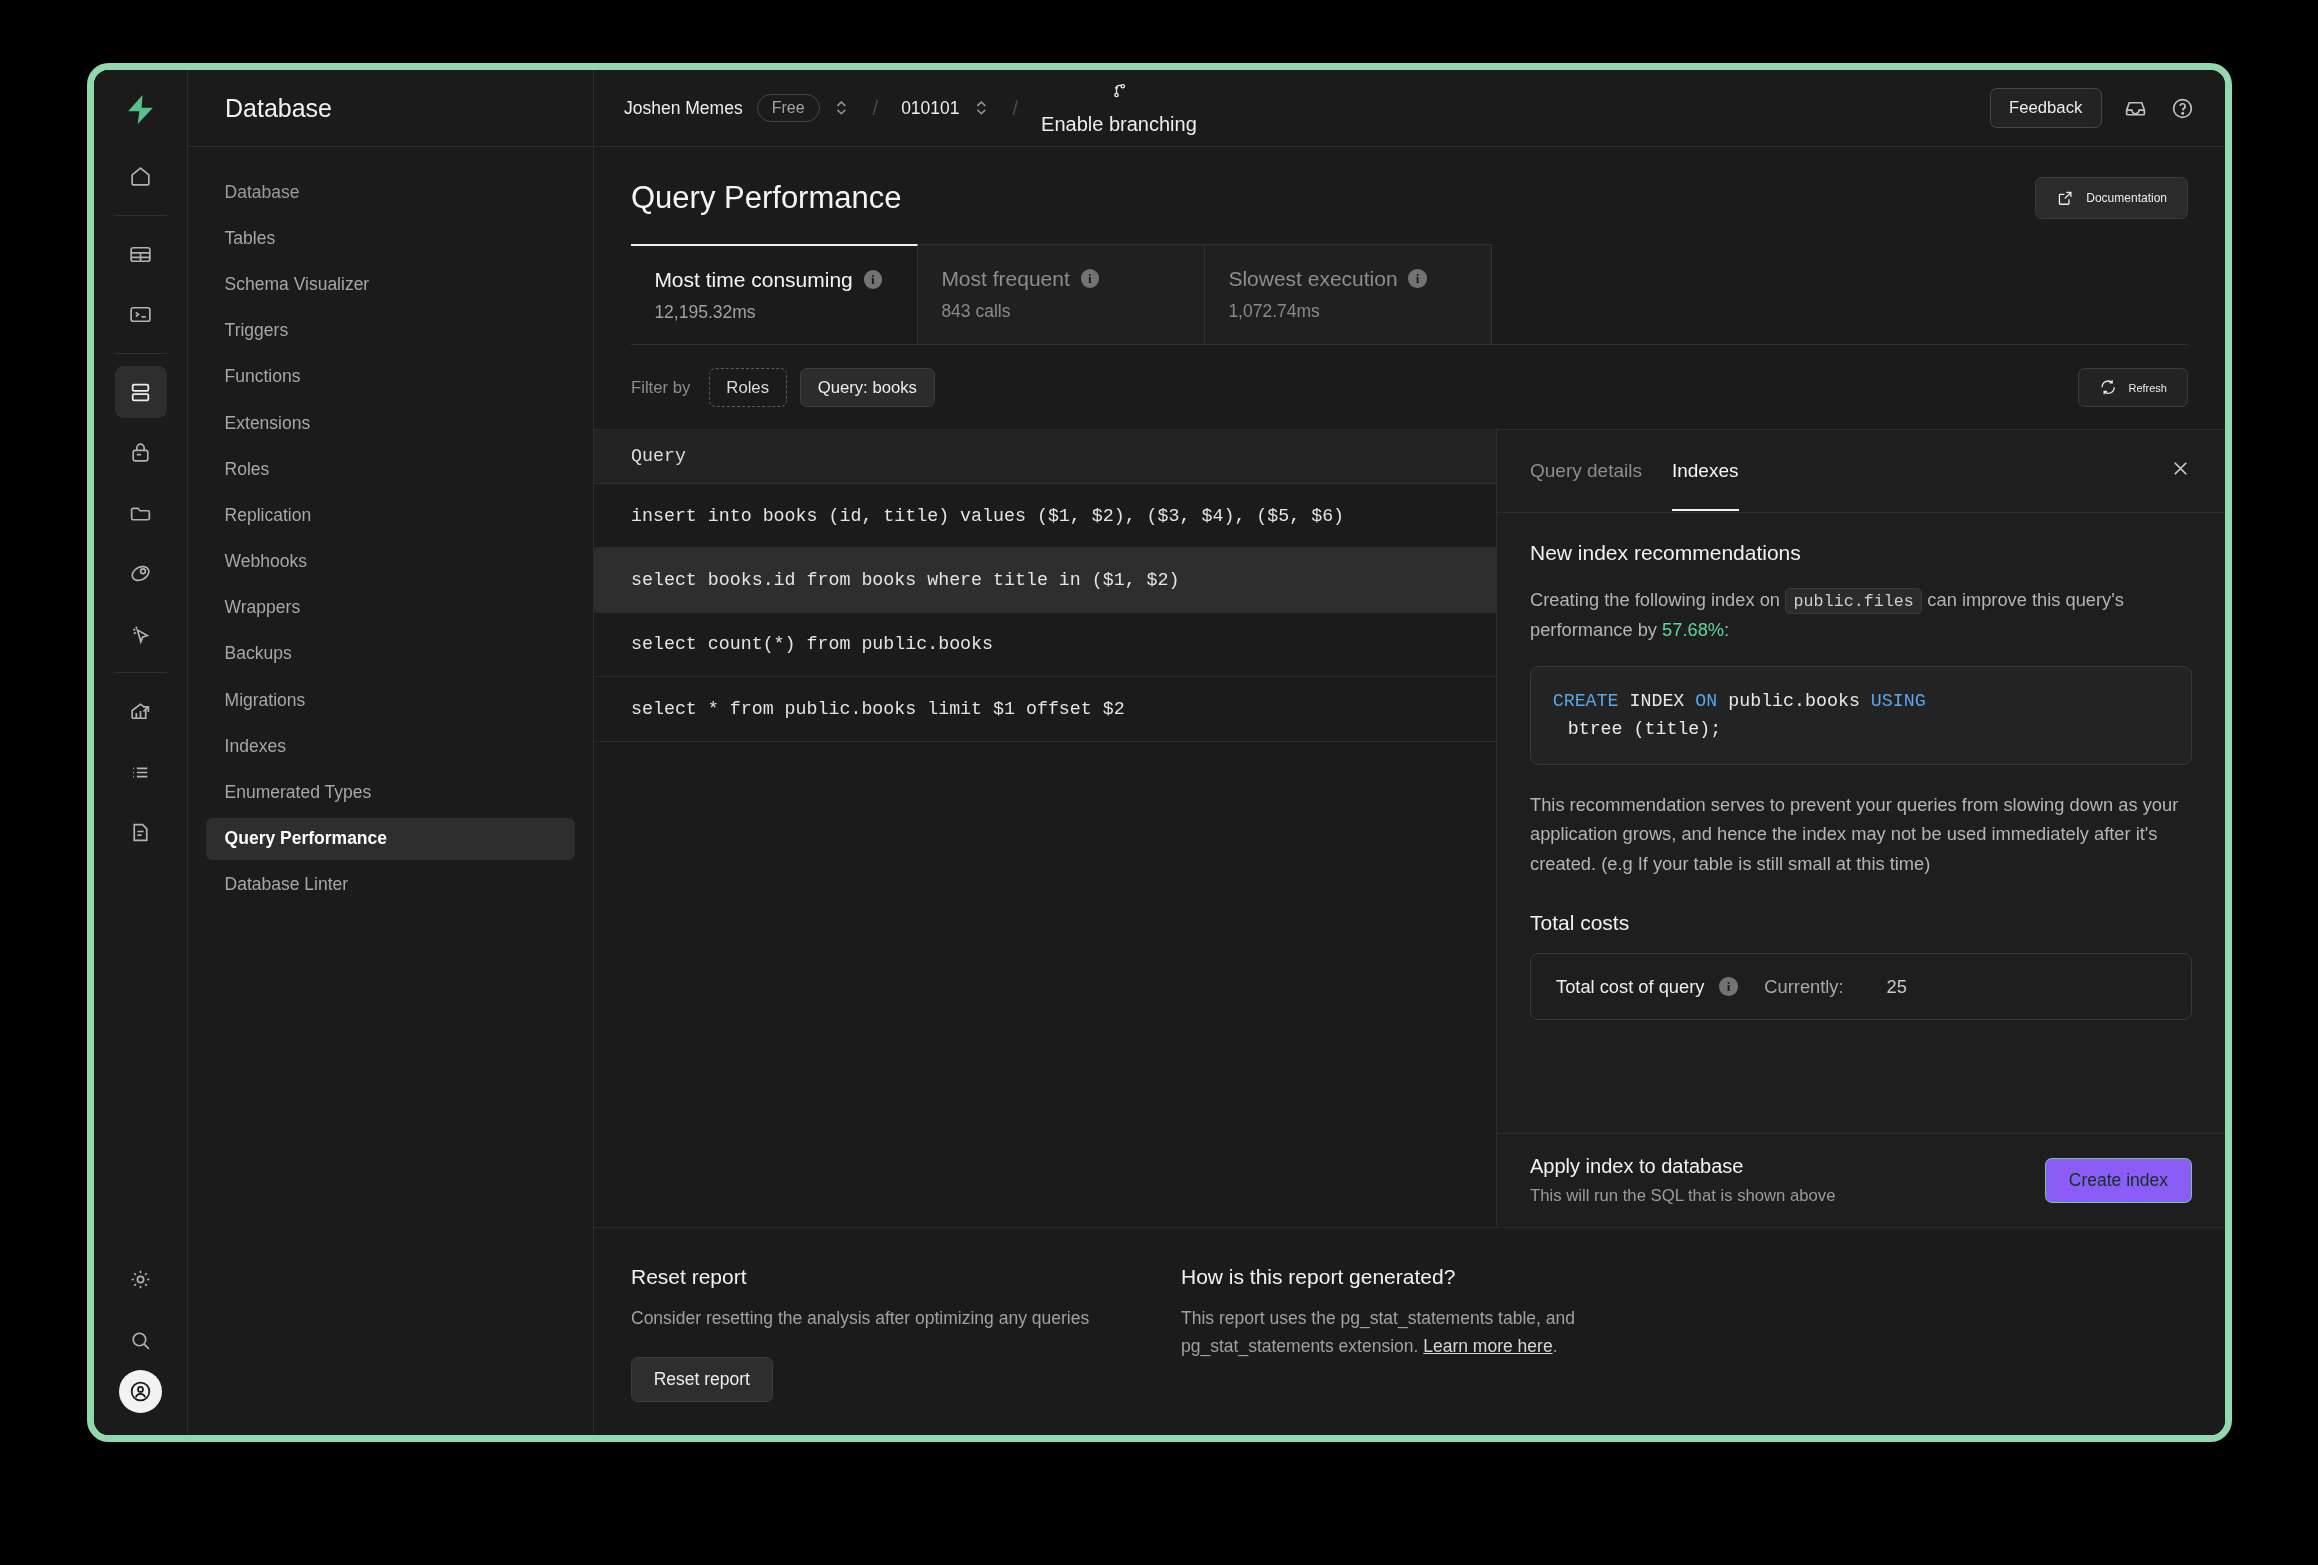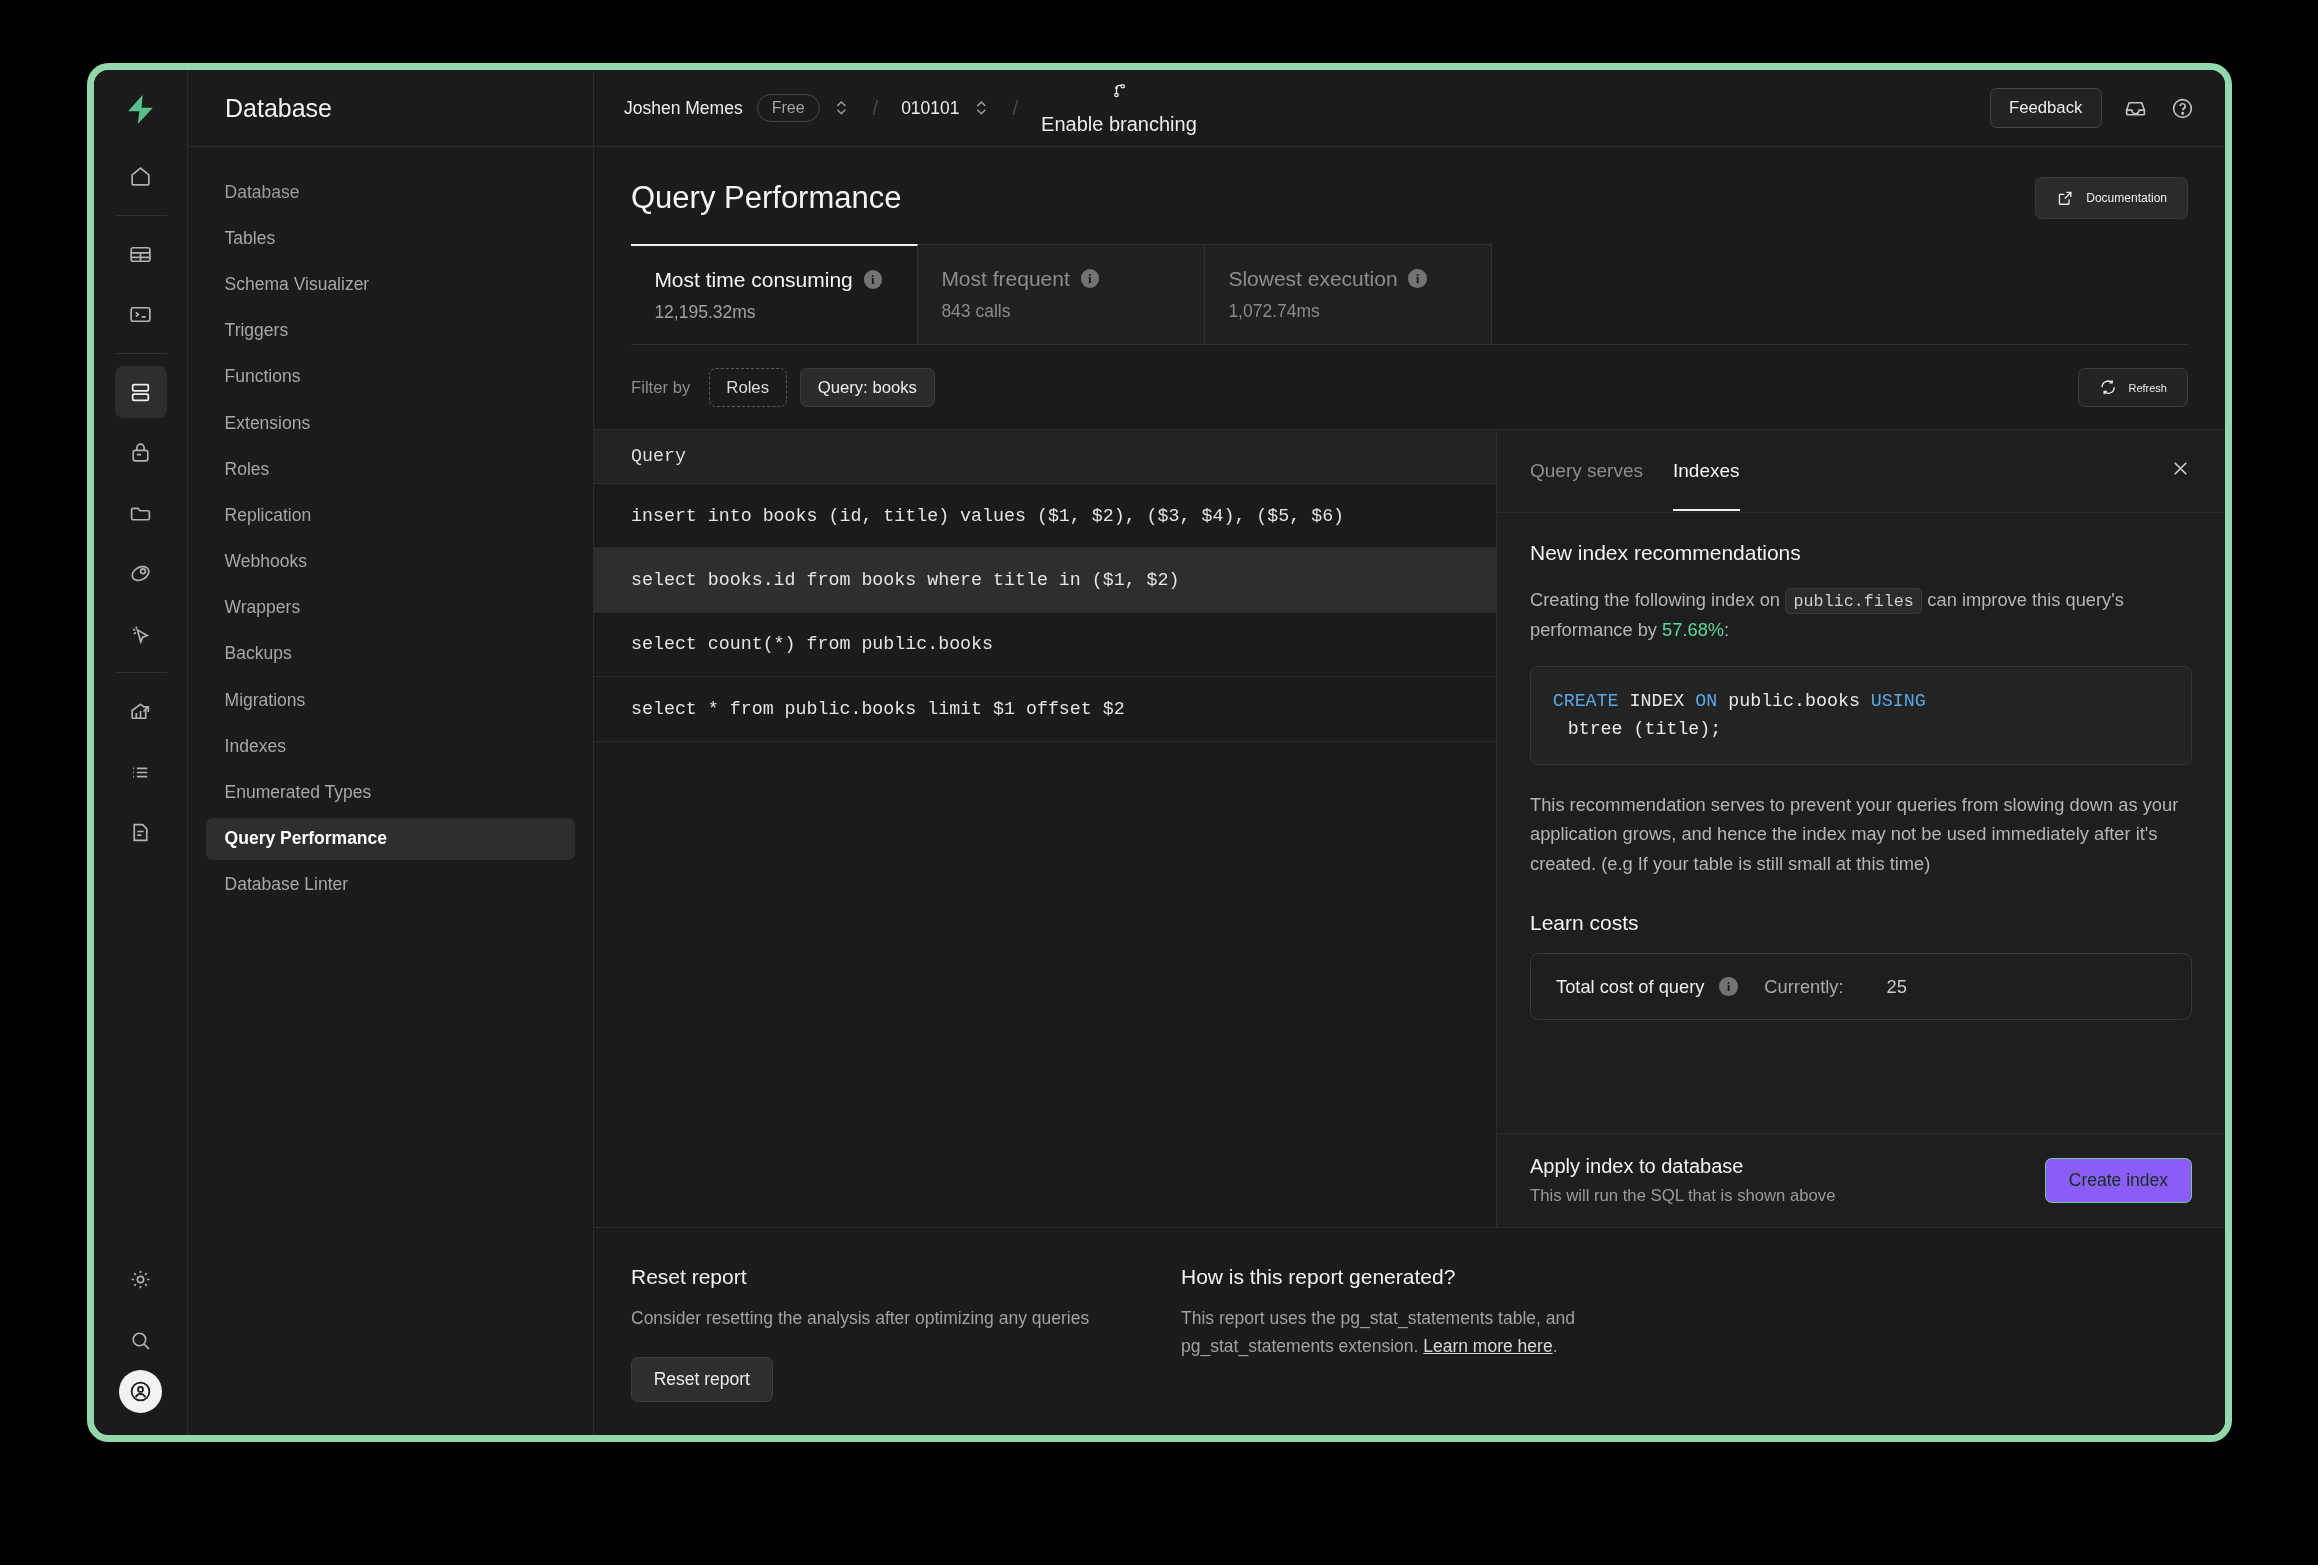--- a/index.html
+++ b/index.html
@@ -518,21 +518,21 @@
         <div class="qhead">Query</div>
         <div class="qrow">insert into books (id, title) values ($1, $2), ($3, $4), ($5, $6)</div>
         <div class="qrow selected">select books.id from books where title in ($1, $2)</div>
         <div class="qrow">select count(*) from public.books</div>
         <div class="qrow">select * from public.books limit $1 offset $2</div>
         <div class="qfill"></div>
       </div>
 
       <div class="rpanel">
         <div class="rpanel-tabs">
-          <div class="rtab">Query serves</div>
+          <div class="rtab">Query details</div>
           <div class="rtab active">Indexes</div>
           <div class="rtabs-spacer"></div>
           <div class="close-x">
             <svg width="23" height="23" viewBox="0 0 24 24" fill="none" stroke="currentColor" stroke-width="1.7">
                 <path d="M6 6 L18 18 M18 6 L6 18"></path>
               </svg>
           </div>
         </div>
 
         <div class="rbody">
@@ -541,21 +541,21 @@
             <span>Creating the following index on </span><span class="code-inline">public.files</span><span> can improve this query's performance by </span><span class="pct">57.68%</span><span>:</span>
           </div>
 
           <div class="code-block">
             <div><span class="kw">CREATE</span><span> INDEX </span><span class="kw">ON</span><span> public.books </span><span class="kw">USING</span></div>
             <div style="padding-left:15px">btree (title);</div>
           </div>
 
           <div class="rpara2">This recommendation serves to prevent your queries from slowing down as your application grows, and hence the index may not be used immediately after it's created. (e.g If your table is still small at this time)</div>
 
-          <div class="rsub">Learn costs</div>
+          <div class="rsub">Total costs</div>
           <div class="cost-box">
             <span class="cost-label">Total cost of query</span>
             <span class="info-dot">i</span>
             <span class="cost-cur">Currently:</span>
             <span class="cost-val">25</span>
           </div>
         </div>
 
         <div class="rfooter">
           <div>

